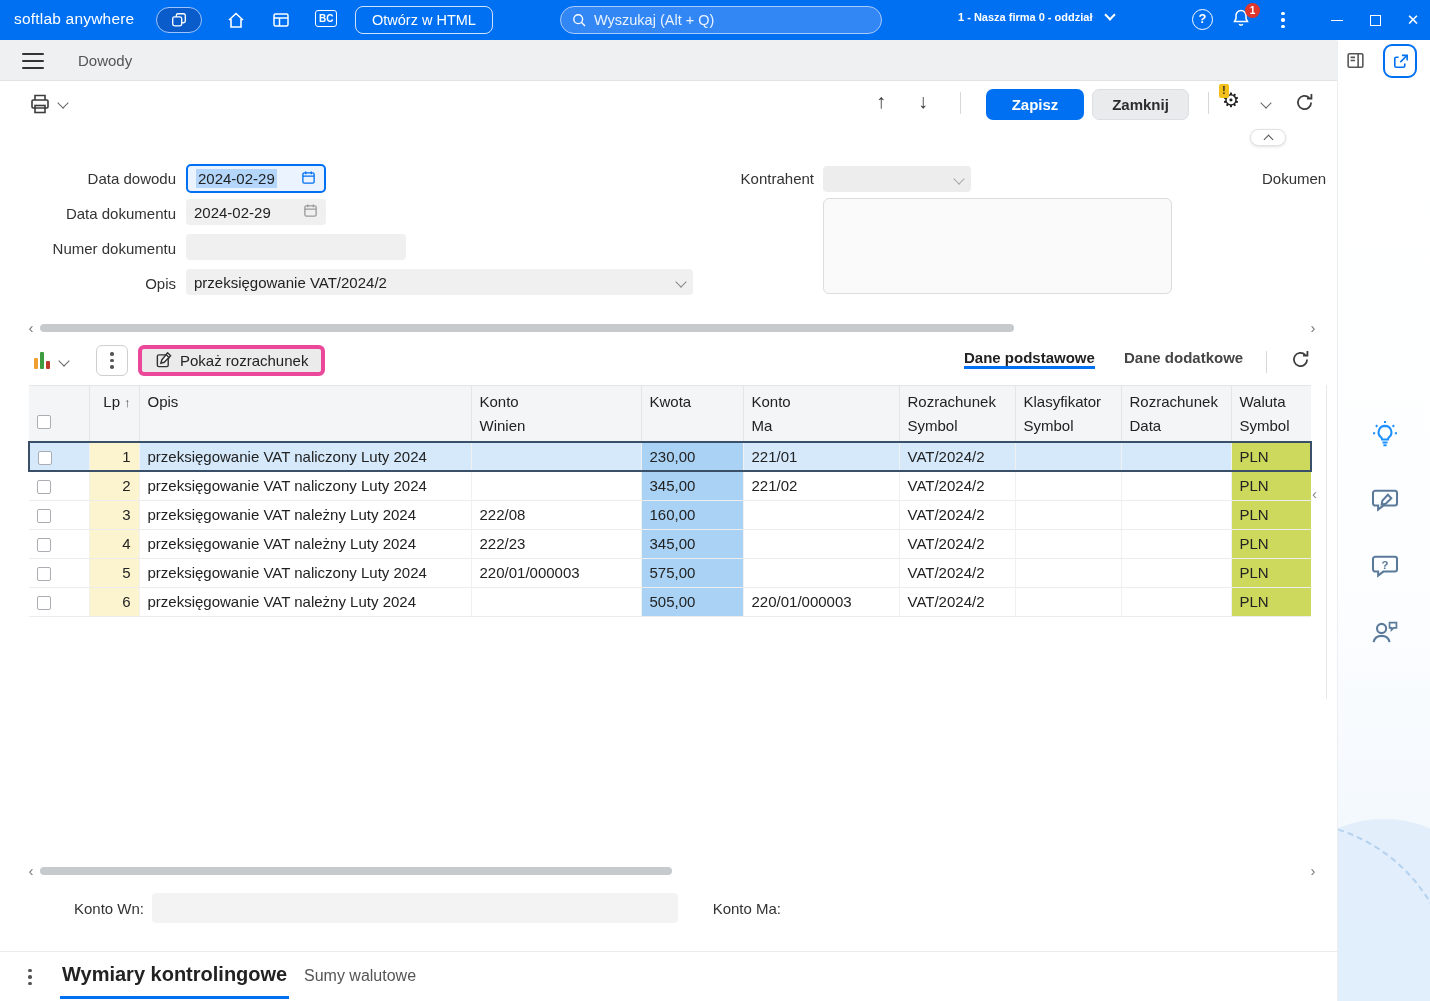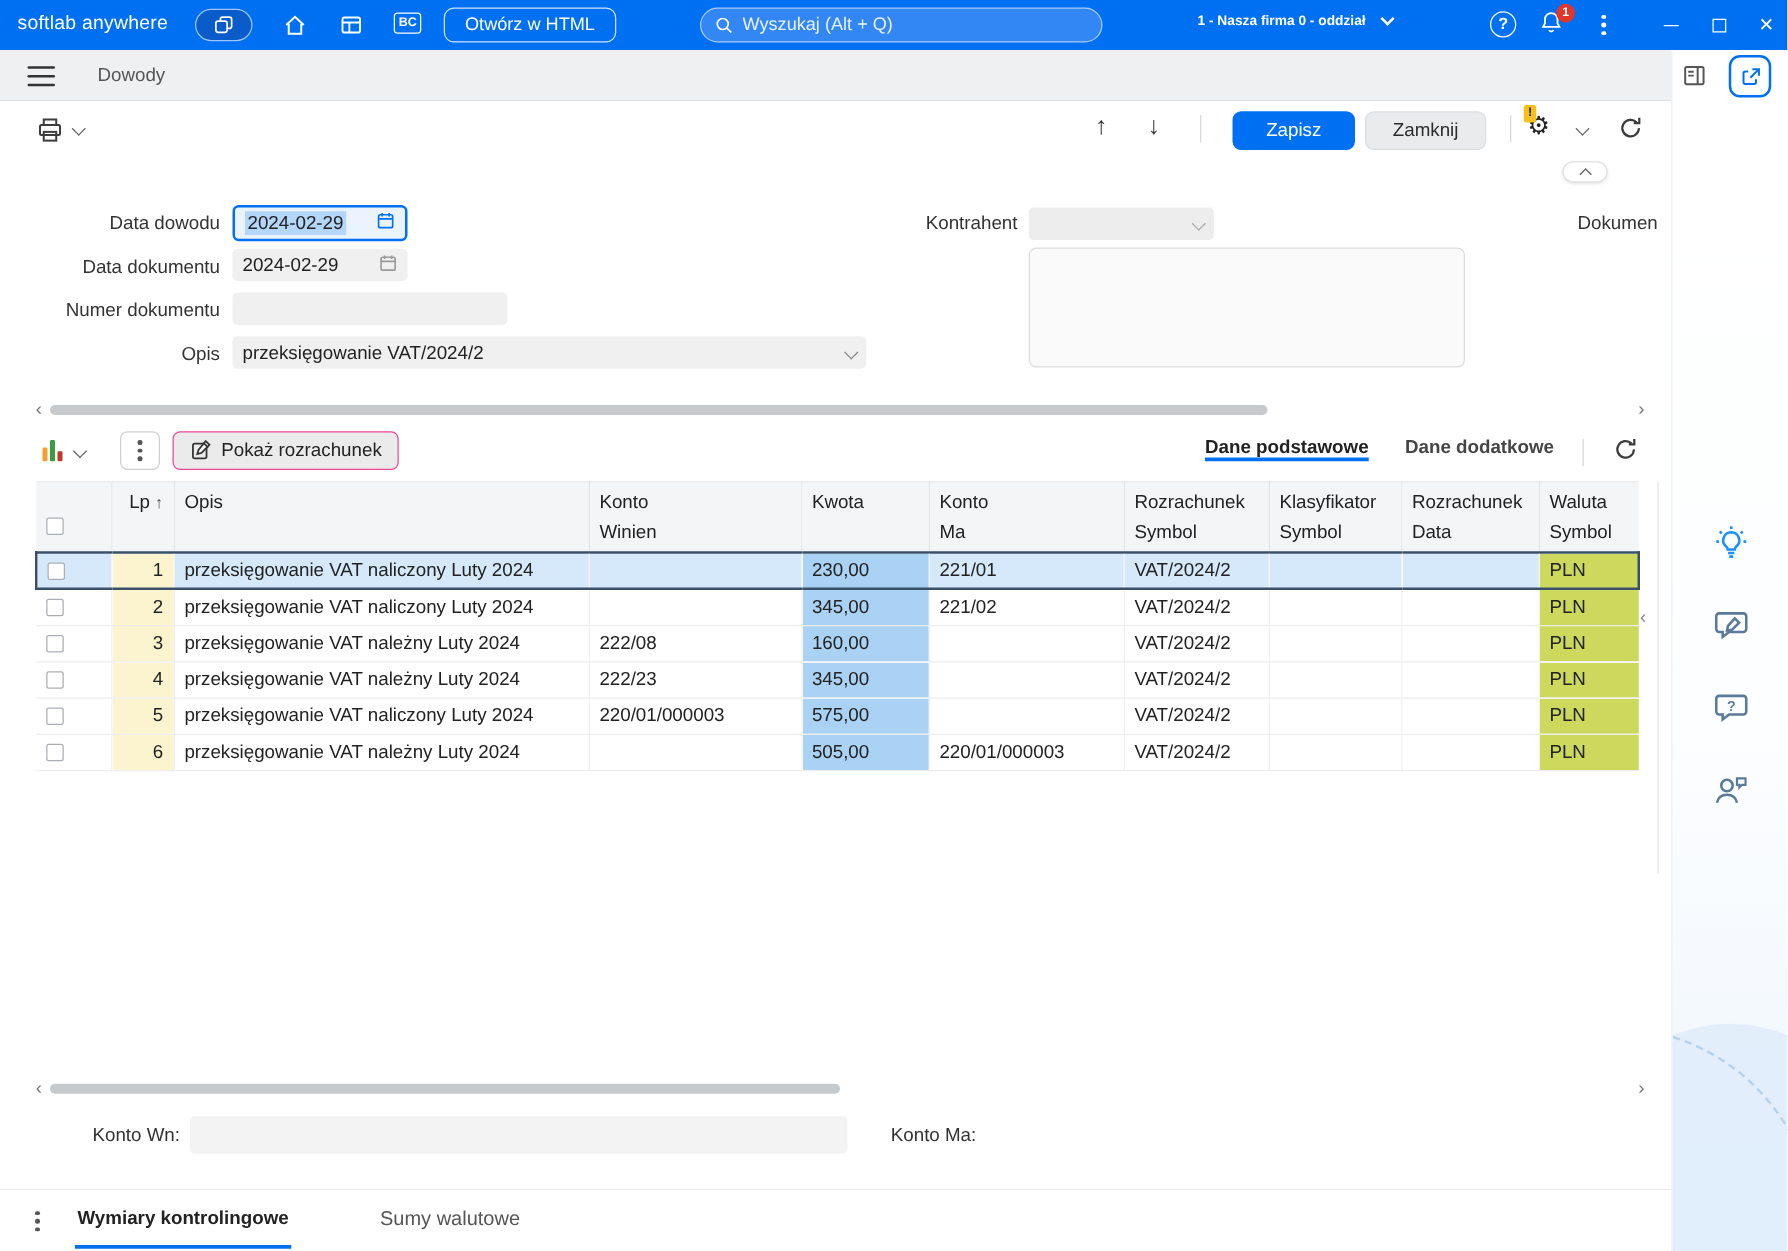--- a/index.html
+++ b/index.html
@@ -46,21 +46,21 @@
   .main { position:absolute; top:81px; left:0; width:1337px; height:870px; background:#fff; }
   .main > * { position:absolute; }
   .icbtn { display:flex; align-items:center; justify-content:center; cursor:pointer; color:#3c3c3c; }
   .chev-g { width:8px; height:8px; border-right:1.8px solid #666; border-bottom:1.8px solid #666; transform:rotate(45deg); }
   .tb-print { left:26px; top:9px; width:28px; height:28px; }
   .print-chev { left:59px; top:18px; }
   .arrow-txt { font-size:20px; color:#3c3c3c; cursor:pointer; line-height:20px; }
   .arr-up { left:876px; top:10px; } .arr-down { left:918px; top:10px; }
   .vdiv { width:0; height:22px; border-left:1px solid #d8d8d8; }
   .tdiv1 { left:960px; top:11px; } .tdiv2 { left:1208px; top:11px; }
-  .btn { height:31px; border-radius:7px; font-size:15px; font-family:inherit; cursor:pointer; border:none; }
+  .btn { height:31px; border-radius:7px; font-size:15px; font-family:inherit; cursor:pointer; border:none;font-weight:bold; }
   .btn-save { left:986px; top:8px; width:98px; background:var(--accent); color:#fff; }
   .btn-close2 { left:1092px; top:8px; width:97px; background:#e9ebed; color:#2c2c2c; border:1px solid #dcdfe2; }
   .gear { left:1222px; top:7px; width:26px; height:26px; font-size:20px; position:absolute; }
   .gear-badge { position:absolute; left:-3px; top:-4px; width:10px; height:14px; background:#f3c01c; border-radius:2px; color:#222; font-size:10px; font-weight:bold; text-align:center; line-height:14px; }
   .gear-chev { left:1262px; top:18px; }
   .tb-refresh { left:1292px; top:9px; width:24px; height:24px; }
   .collapse-pill { left:1250px; top:48px; width:36px; height:17px; background:#fff; border:1px solid #e2e2e2; border-radius:9px; box-shadow:0 1px 3px rgba(0,0,0,.12); display:flex; align-items:center; justify-content:center; cursor:pointer; }
   .chev-up { width:7px; height:7px; border-left:1.8px solid #555; border-top:1.8px solid #555; transform:rotate(45deg); margin-top:3px; }
 
   
@@ -94,21 +94,21 @@
 
   
   .chart-ic { left:34px; top:268px; width:20px; height:20px; display:flex; align-items:flex-end; gap:2px; cursor:pointer; }
   .chart-ic i { width:4px; border-radius:1px; }
   .chart-ic .b1 { height:11px; background:#f0a030; }
   .chart-ic .b2 { height:17px; background:#3d9c40; }
   .chart-ic .b3 { height:8px; background:#c03a2b; }
   .chart-chev { left:60px; top:276px; }
   .kebab-btn { left:96px; top:264px; width:32px; height:31px; background:#fff; border:1px solid #cfcfcf; border-radius:6px; display:flex; flex-direction:column; align-items:center; justify-content:center; gap:3px; cursor:pointer; }
   .kebab-btn i { width:3.5px; height:3.5px; background:#555; border-radius:50%; }
-  .show-btn { left:138px; top:264px; height:31px; background:#ebebec; border:1px solid #ec4899; border-radius:6px; display:flex; align-items:center; gap:8px; padding:0 13px; font-size:15px; color:#222; cursor:pointer; }
+  .show-btn { left:138px; top:264px; height:31px; background:#ebebec; border:4px solid #ec4899; border-radius:6px; display:flex; align-items:center; gap:8px; padding:0 13px; font-size:15px; color:#222; cursor:pointer; }
   .gtab { top:268px; font-weight:bold; font-size:15px; cursor:pointer; padding-bottom:0; }
   .gtab-basic { left:964px; color:#222; border-bottom:3px solid var(--accent); }
   .gtab-add { left:1124px; color:#454545; }
   .gdiv { left:1266px; top:270px; } 
   .g-refresh { left:1288px; top:266px; width:24px; height:24px; }
 
   
   .grid-wrap { left:28px; top:304px; width:1282px; }
   table { border-collapse:collapse; table-layout:fixed; width:1282px; font-size:15px; color:#222; }
   thead th { background:#f4f5f6; border-top:1px solid #e6e6e6; border-bottom:1px solid #cfd2d4; border-right:1px solid #e3e5e7; font-weight:normal; text-align:left; vertical-align:top; padding:7px 8px; height:56px; white-space:nowrap; overflow:hidden; }
@@ -138,21 +138,21 @@
   .fl-ma { left:692px; top:819px; width:89px; }
   .foot-field { background:#f3f3f4; border-radius:4px; height:30px; display:flex; align-items:center; padding:0 10px; color:#222; white-space:nowrap; overflow:hidden; }
   .ff-wn { left:152px; top:812px; width:526px; }
   .ff-ma { left:790px; top:812px; width:523px; }
 
   
   .bottombar { position:absolute; top:951px; left:0; width:1337px; height:50px; background:#fff; border-top:1px solid #ececec; }
   .bb-kebab { position:absolute; left:24px; top:15px; width:12px; height:20px; display:flex; flex-direction:column; align-items:center; justify-content:center; gap:3px; cursor:pointer; }
   .bb-kebab i { width:3.5px; height:3.5px; background:#555; border-radius:50%; }
   .btab { position:absolute; top:0; height:47px; display:flex; align-items:center; padding:0 2px; cursor:pointer; white-space:nowrap; }
-  .btab-active { left:60px; font-weight:bold; color:#222; border-bottom:3px solid var(--accent); font-size:15px; }
+  .btab-active { left:60px; font-weight:bold; color:#222; border-bottom:3px solid var(--accent); font-size:20px; }
   .btab-inactive { left:302px; color:#555; font-size:16px; }
 
   
   .rail { position:absolute; top:41px; left:1337px; width:93px; height:960px; background:linear-gradient(180deg,#ffffff 0%,#fdfeff 55%,#edf5fd 100%); border-left:1px solid #ecef f1; overflow:hidden; }
   .rail { border-left:1px solid #eceff1; }
   .rail > * { position:absolute; }
   .panel-ic { left:7px; top:9px; width:22px; height:22px; cursor:pointer; }
   .share-btn { left:45px; top:3px; width:34px; height:34px; border:2px solid var(--accent); border-radius:9px; display:flex; align-items:center; justify-content:center; background:#fff; cursor:pointer; }
   .rail-ic { left:31px; width:32px; height:32px; cursor:pointer; }
   .ri-1 { top:378px; } .ri-2 { top:444px; } .ri-3 { top:510px; } .ri-4 { top:576px; }

